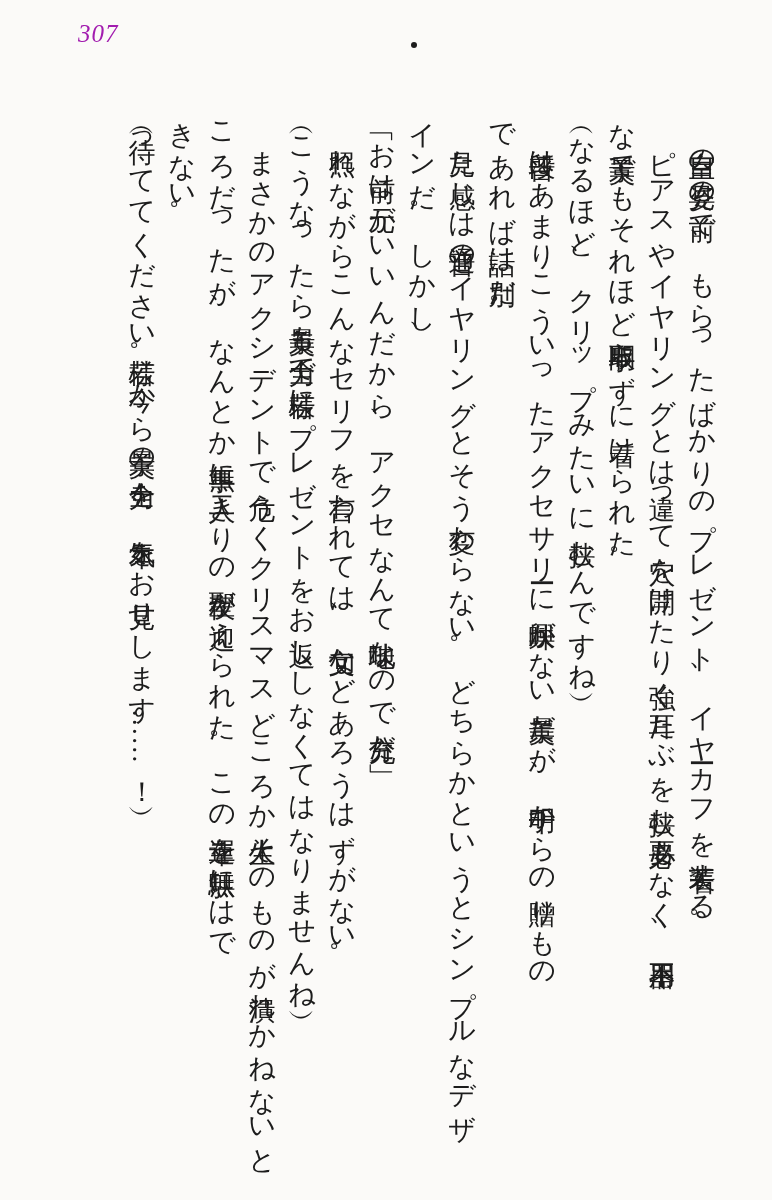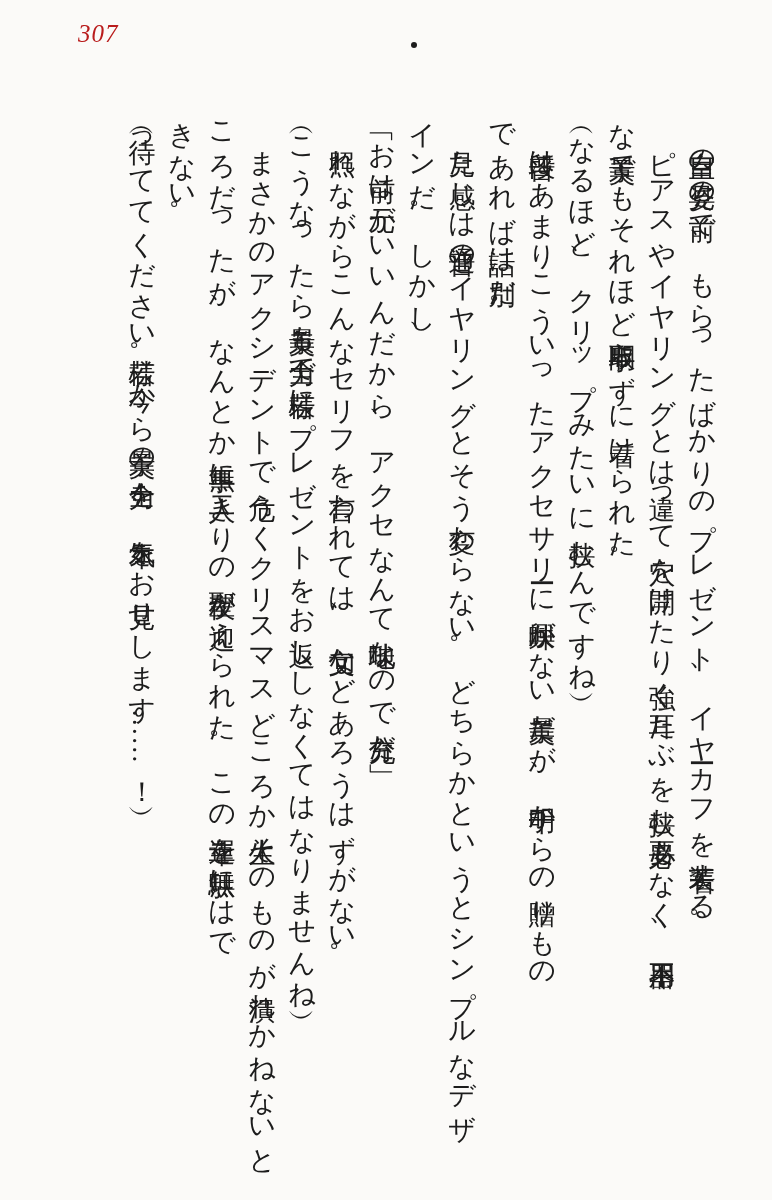--- a/index.html
+++ b/index.html
@@ -17,21 +17,21 @@
   .page {
     position: absolute;
     inset: 0;
   }
   .page-number {
     position: absolute;
     top: 20px;
     left: 78px;
     font-size: 25px;
     font-style: italic;
-    color: #b91c1c;
+    color: #a21caf;
     font-family: "Liberation Serif", "DejaVu Serif", serif;
     letter-spacing: 1px;
   }
   .ink-dot {
     position: absolute;
     left: 411px;
     top: 42px;
     width: 6px;
     height: 6px;
     border-radius: 50%;

